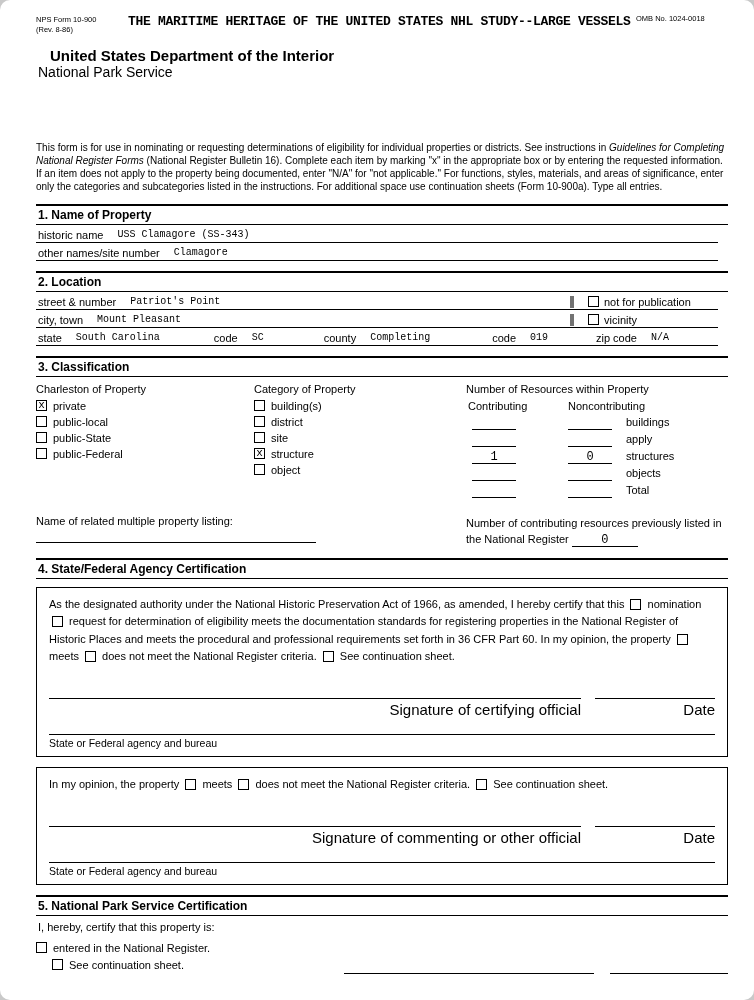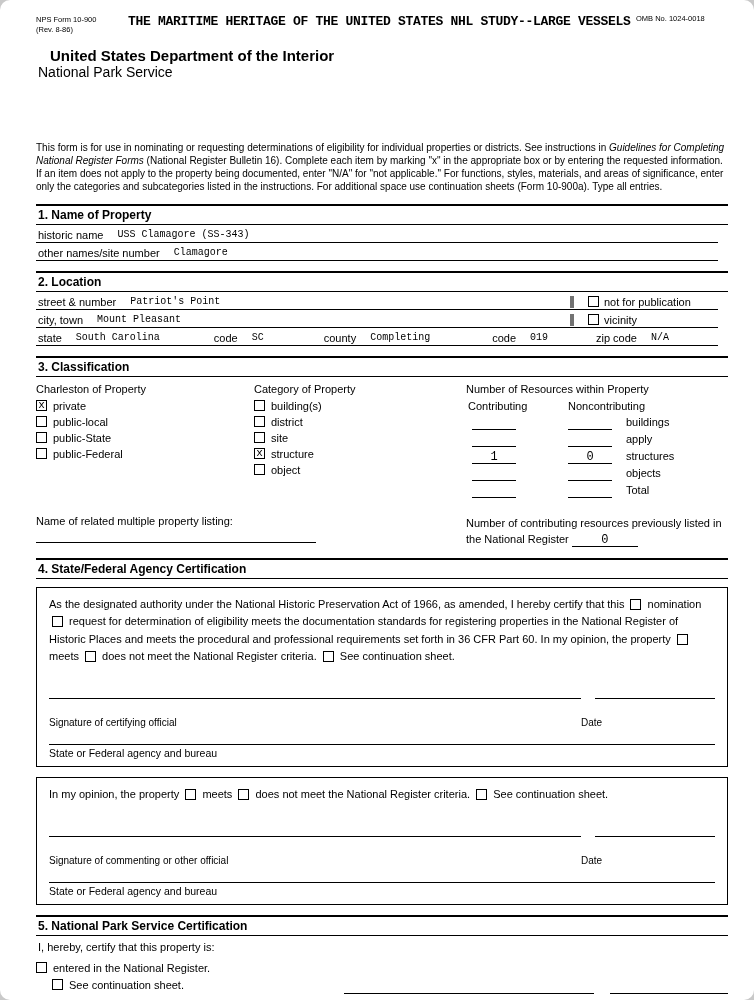--- a/index.html
+++ b/index.html
@@ -50,21 +50,21 @@
   .prev { width:262px; line-height:1.5; }
   .fill-short { display:inline-block; width:66px; border-bottom:1px solid #000; text-align:center; font-size:12px; height:13px; line-height:13px; }
 
   
   .cert-box { border:1.5px solid #000; margin:8px 0 10px 0; padding:8px 12px 5px 12px; font-size:11px; }
   .cert-text { line-height:1.6; }
   .cert-text .cb { margin:0 3px; }
   .sig-row { display:flex; margin-top:20px; height:13px; }
   .sig-a { flex:1; border-bottom:1.2px solid #000; }
   .sig-b { width:120px; margin-left:14px; border-bottom:1.2px solid #000; }
-  .sig-labels { display:flex; font-size:10px; margin-top:18px; }
+  .sig-labels { display:flex; font-size:15px; margin-top:2px;text-align:right; }
   .sig-labels .la { flex:1; } .sig-labels .lb { width:134px; }
   .agency-line { border-bottom:1.2px solid #000; height:17px; }
   .agency-lbl { font-size:10.5px; margin-top:2px; padding-bottom:2px; }
 
   
   .nps-intro { font-size:11px; margin:5px 0 4px 2px; }
   .nps-grid { display:flex; }
   .nps-left { width:308px; font-size:11px; }
   .nps-left .cb-row { margin:5px 0; }
   .nps-left .indent { margin-left:16px; }

